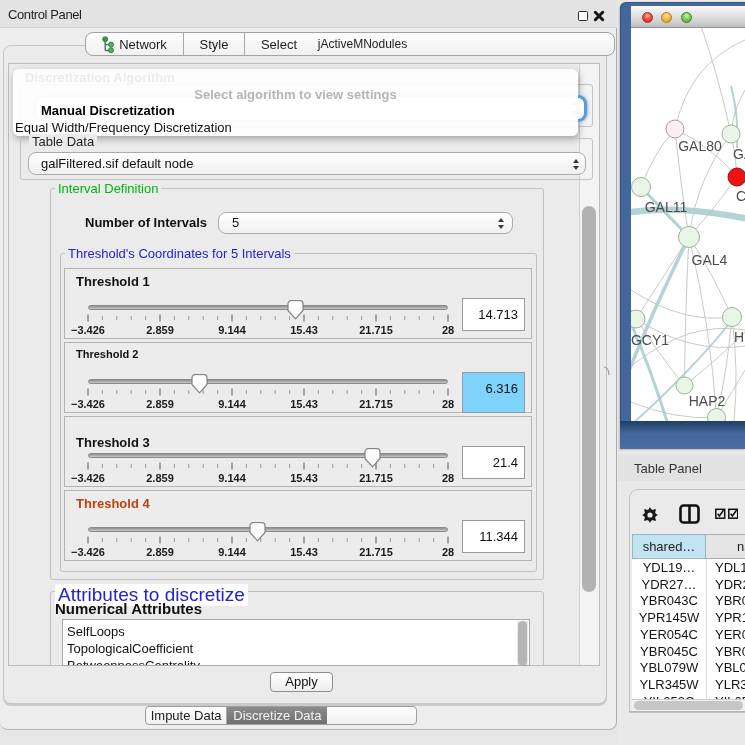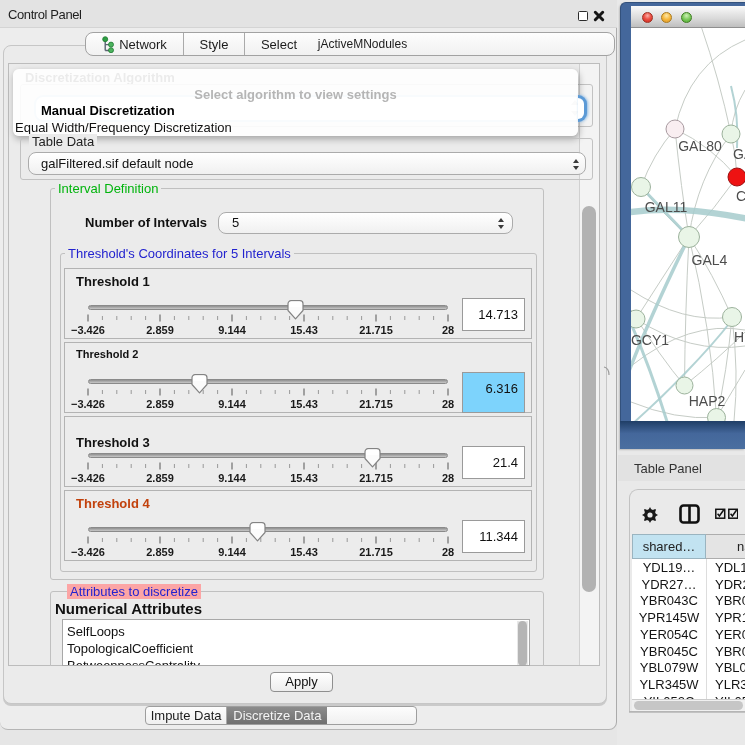--- a/index.html
+++ b/index.html
@@ -218,21 +218,21 @@
 <div class="abs" style="left:340px;top:546px;width:72px;text-align:center;font-size:11px;font-weight:bold;color:#1a1a1a;">21.715</div>
 <div class="abs" style="left:412px;top:546px;width:72px;text-align:center;font-size:11px;font-weight:bold;color:#1a1a1a;">28</div>
 <svg class="abs" style="left:248.7px;top:522px;" width="17" height="20" viewBox="0 0 17 20">
     <path d="M4 0.7 h9 a3 3 0 0 1 3 3 v6.8 L8.5 18.8 L1 10.5 v-6.8 a3 3 0 0 1 3-3 z" fill="#fbfbfb" stroke="#838383" stroke-width="1.2" stroke-linejoin="round"></path>
     <path d="M2.2 4 a2.6 2.6 0 0 1 2.6-2.6 h7.4 a2.6 2.6 0 0 1 2.6 2.6 v3 h-12.6 z" fill="#ffffff"></path>
   </svg>
 <div class="abs" style="left:462px;top:520px;width:63px;height:33px;background:#fff;border:1px solid #9a9a9a;font-size:13px;color:#111;text-align:right;line-height:31px;padding-right:6px;">11.344</div>
 <div class="abs" style="left:8px;top:63px;width:592px;height:603px;overflow:hidden;pointer-events:none;">
     <div class="abs" style="left:42px;top:528px;width:494px;height:100px;border:1px solid #c0c0c0;border-radius:3px;"></div>
   </div>
-<div class="abs" style="left:67px;top:584px;font-size:13px;color:#2323cf;background:#fca5a5;padding:0 3px;">Attributes to discretize</div>
+<div class="abs" style="left:55px;top:584px;font-size:19px;color:#2323cf;background:#ffffff;padding:0 3px;">Attributes to discretize</div>
 <div class="abs" style="left:55px;top:600px;font-size:15px;font-weight:bold;color:#111;">Numerical Attributes</div>
 <div class="abs" style="left:62px;top:619px;width:468px;height:47px;background:#fff;border:1px solid #a8a8a8;overflow:hidden;">
     <div style="padding:3px 0 0 4px;font-size:13px;color:#111;line-height:17px;">SelfLoops<br>TopologicalCoefficient<br>BetweennessCentrality</div>
     <div style="position:absolute;right:1px;top:1px;width:11px;height:45px;background:#e8e8e8;">
       <div style="position:absolute;left:1px;top:0px;width:9px;height:45px;background:#b5b5b5;border-radius:5px;"></div>
     </div>
   </div>
 <div class="abs" style="left:270px;top:672px;width:63px;height:20px;border:1px solid #8f8f8f;border-radius:4px;background:linear-gradient(#ffffff,#ededed);font-size:13px;color:#111;text-align:center;line-height:18px;">Apply</div>
 <div class="abs" style="left:145px;top:706px;width:272px;height:19px;border:1px solid #9e9e9e;border-radius:4px;background:linear-gradient(#fdfdfd,#f0f0f0);overflow:hidden;display:flex;font-size:13px;color:#1c1c1c;">
     <div style="width:97px;display:flex;align-items:center;justify-content:center;border-right:1px solid #aaa;">Impute Data</div>

